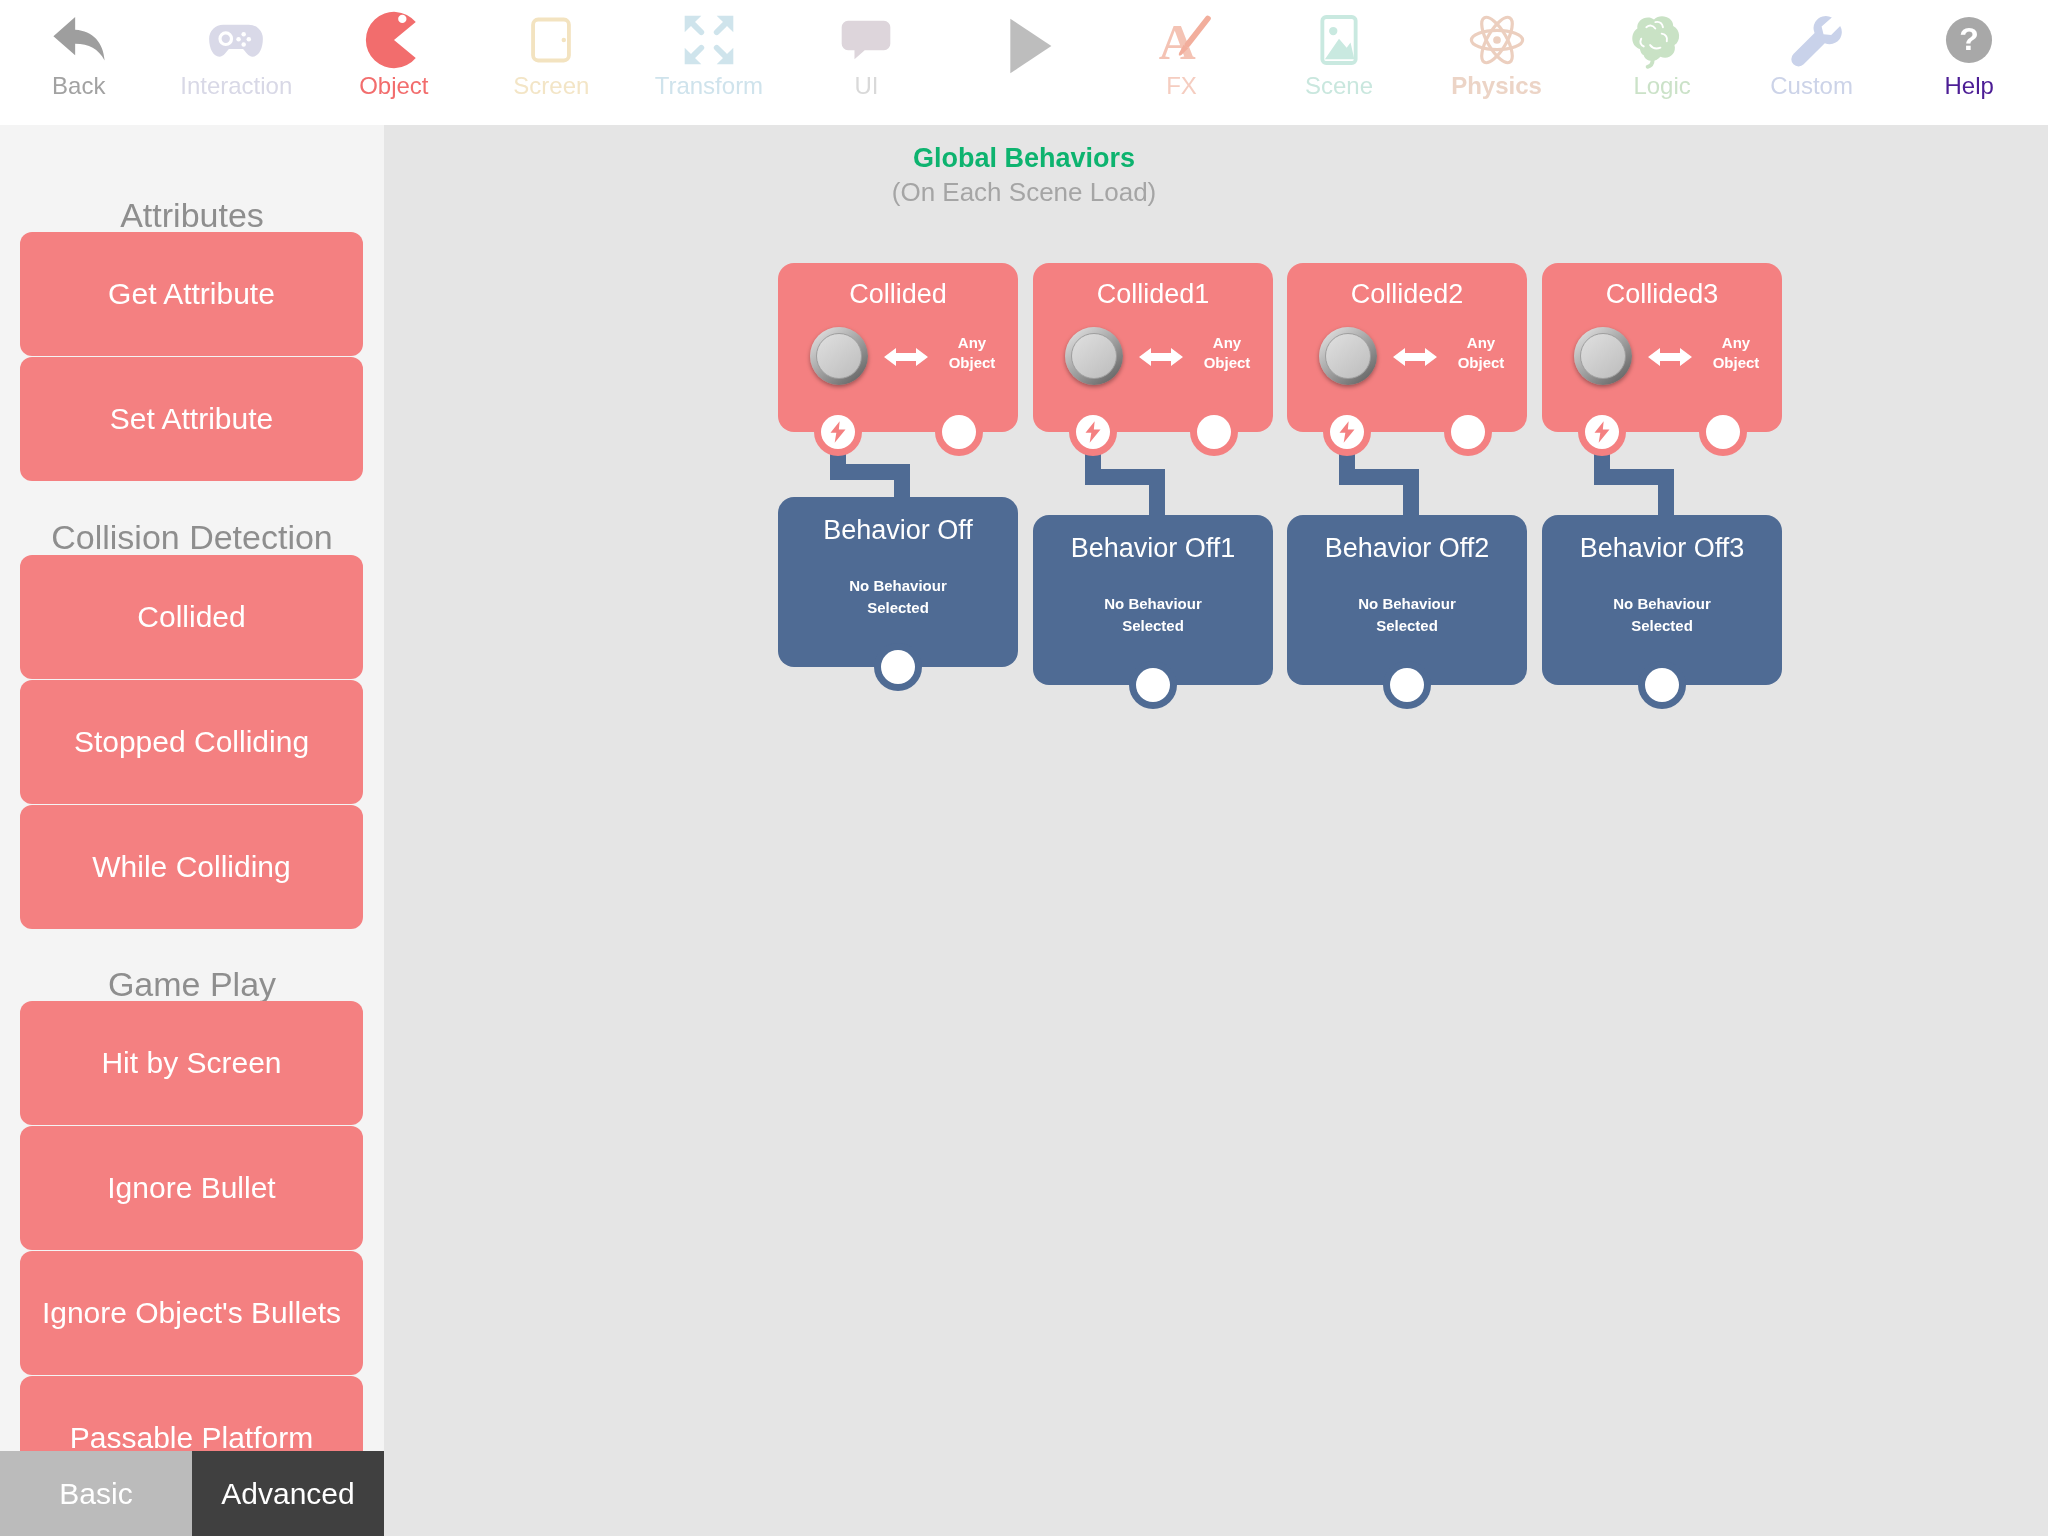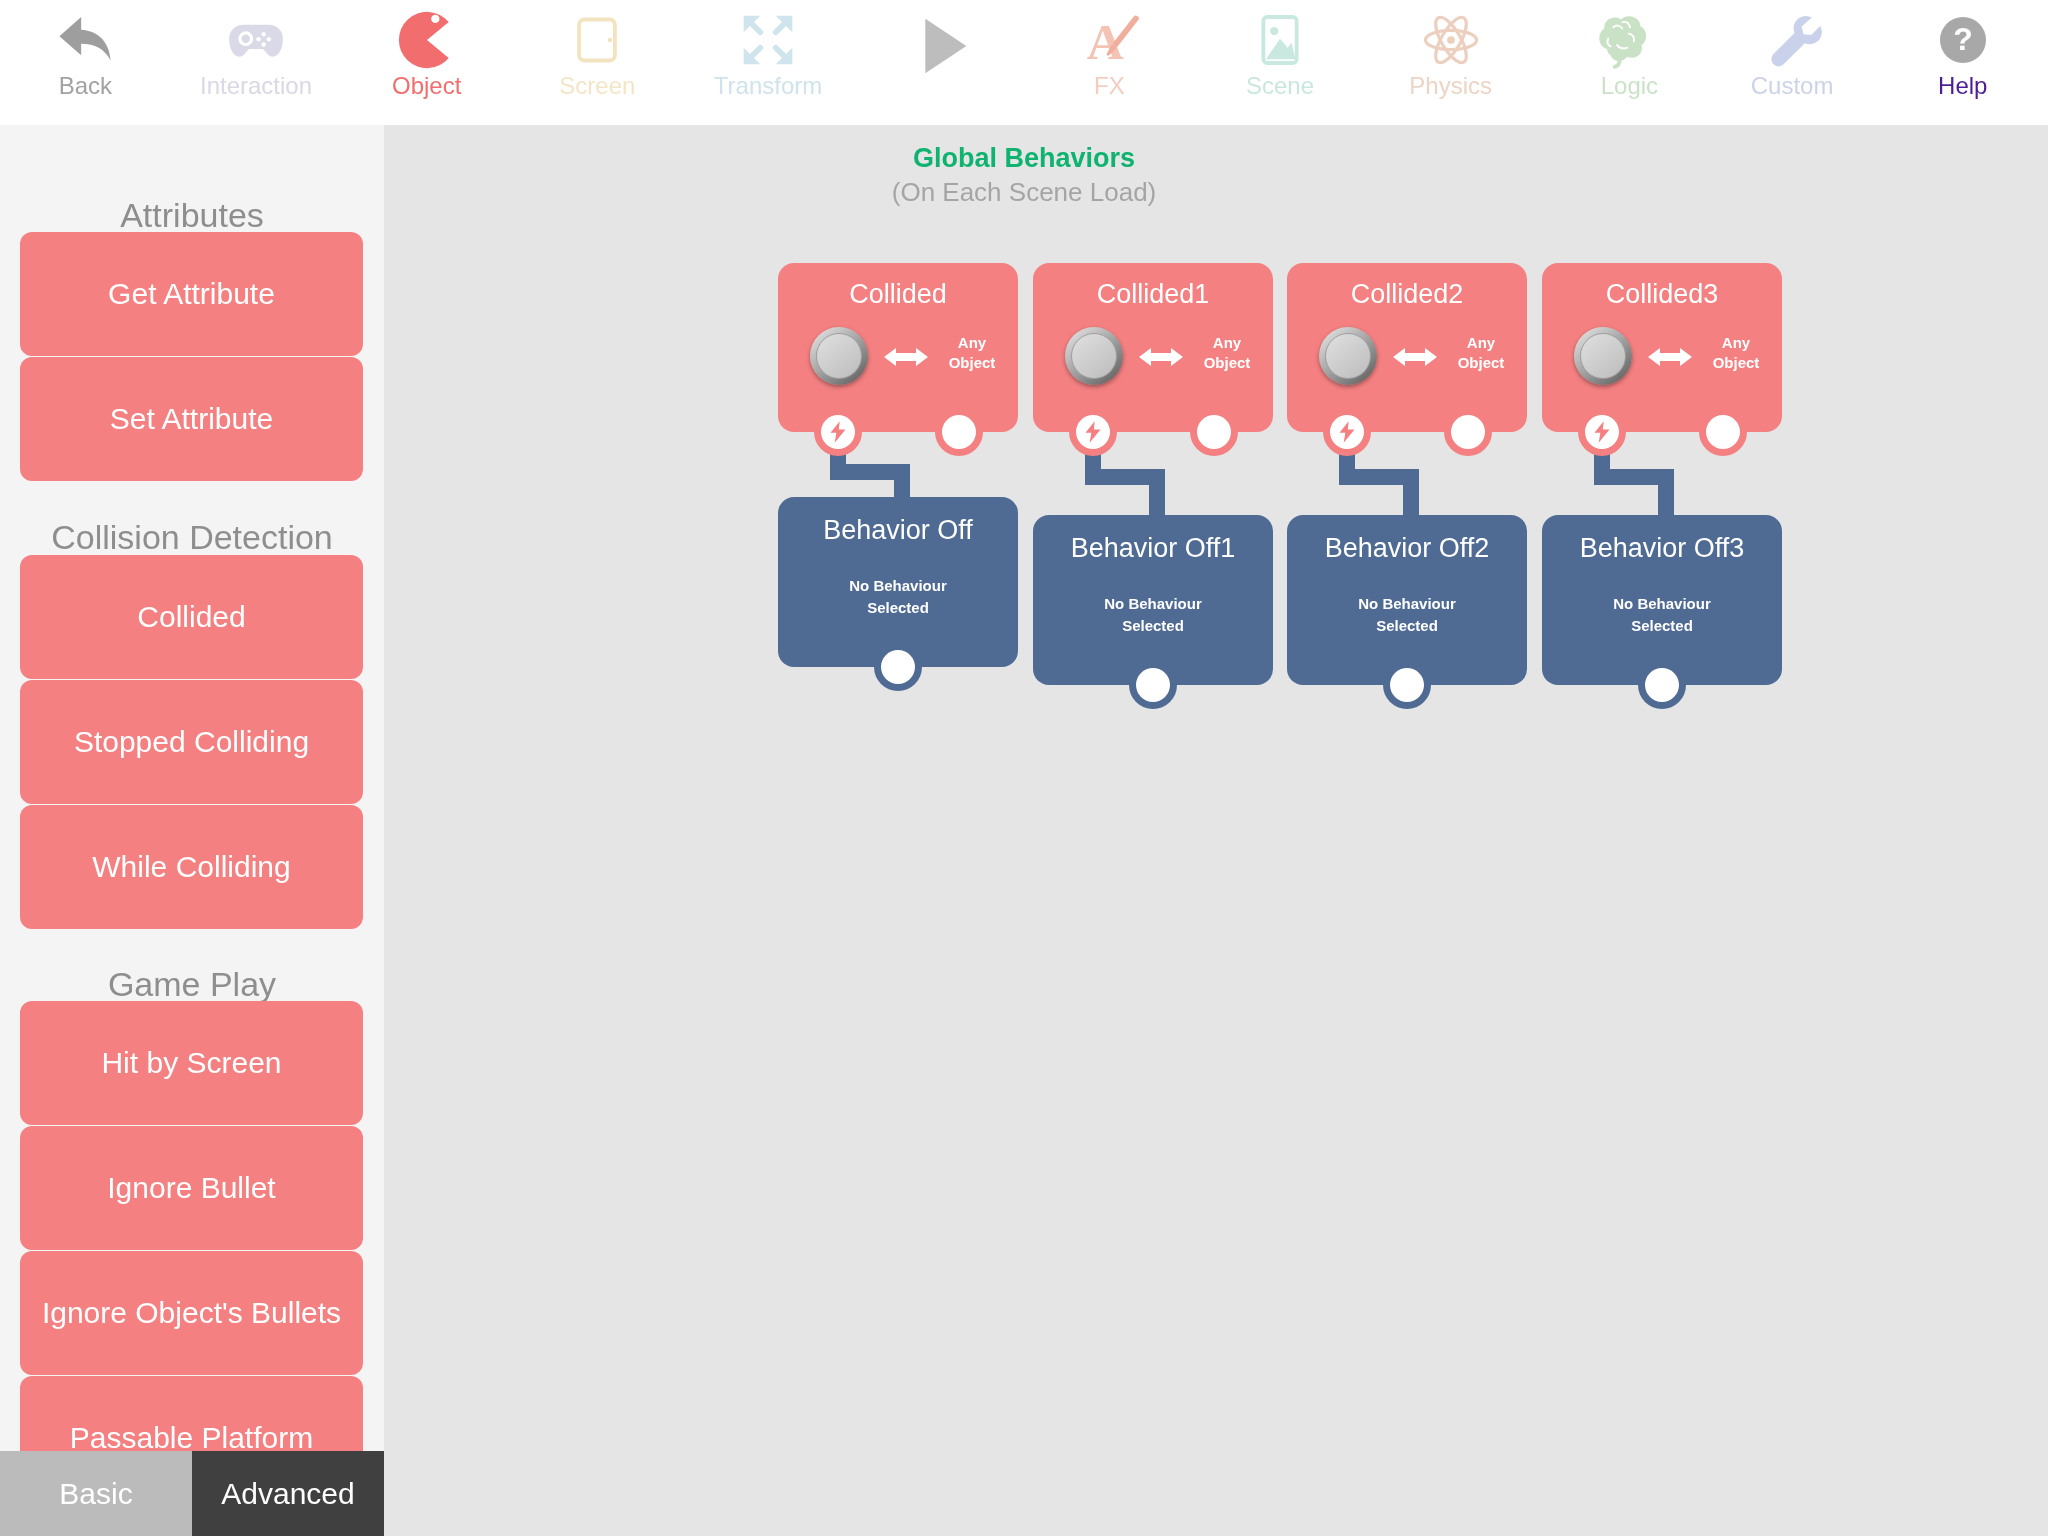--- a/index.html
+++ b/index.html
@@ -12,21 +12,21 @@
   .tb-icon{width:64px;height:64px;margin-top:8px;}
   .tb-label{font-size:24px;margin-top:2px;line-height:1;}
   .tb-back .tb-label{color:#a2a2a2;}
   .tb-interaction .tb-label{color:#d8d8e6;}
   .tb-object .tb-label{color:#f26d6d;}
   .tb-screen .tb-label{color:#f3e5c6;}
   .tb-transform .tb-label{color:#cfe3ec;}
   .tb-ui .tb-label{color:#d9d9d9;}
   .tb-fx .tb-label{color:#f5cdc0;}
   .tb-scene .tb-label{color:#c9e7de;}
-  .tb-physics .tb-label{color:#ecd4c6;}
+  .tb-physics .tb-label{color:#ecd4c6;font-weight:bold;}
   .tb-logic .tb-label{color:#cbe2c8;margin-left:16px;}
   .tb-custom .tb-label{color:#ccd3e8;}
   .tb-help .tb-label{color:#4c1d95;}
 
   
   .sidebar{position:absolute;left:0;top:125px;width:384px;height:1411px;background:#f4f4f4;overflow:hidden;text-decoration:underline;}
   .sb-h{position:absolute;left:0;width:100%;text-align:center;font-size:34px;color:#8e8e8e;font-weight:400;}
   .sb-btn{position:absolute;left:20px;width:343px;height:124px;border-radius:12px;background:#f48081;
           color:#fff;font-size:30px;display:flex;align-items:center;justify-content:center;cursor:pointer;}
   .tabs{position:absolute;left:0;bottom:0;width:384px;height:85px;display:flex;}
@@ -121,20 +121,26 @@
         <g stroke="#cfe4ec" stroke-width="9" stroke-linecap="round">
           <line x1="26" y1="26" x2="38" y2="38"></line>
             <line x1="74" y1="26" x2="62" y2="38"></line>
           <line x1="26" y1="74" x2="38" y2="62"></line>
             <line x1="74" y1="74" x2="62" y2="62"></line>
         </g>
       </svg>
       <div class="tb-label">Transform</div>
     </div>
 
+    <div class="tb-item tb-ui">
+      <svg class="tb-icon" viewBox="0 0 100 100">
+        <path d="M22,20 H78 A10,10 0 0 1 88,30 V56 A10,10 0 0 1 78,66 H48 L32,80 V66 H22 A10,10 0 0 1 12,56 V30 A10,10 0 0 1 22,20 Z" fill="#ddd5db"></path>
+      </svg>
+      <div class="tb-label">UI</div>
+    </div>
 
     <div class="tb-item tb-play">
       <svg class="tb-icon" viewBox="0 0 100 100" style="width:76px;height:76px">
         <polygon points="32,14 86,50 32,86" fill="#bdbdbd"></polygon>
       </svg>
       <div class="tb-label"></div>
     </div>
 
     <div class="tb-item tb-fx">
       <svg class="tb-icon" viewBox="0 0 100 100">

